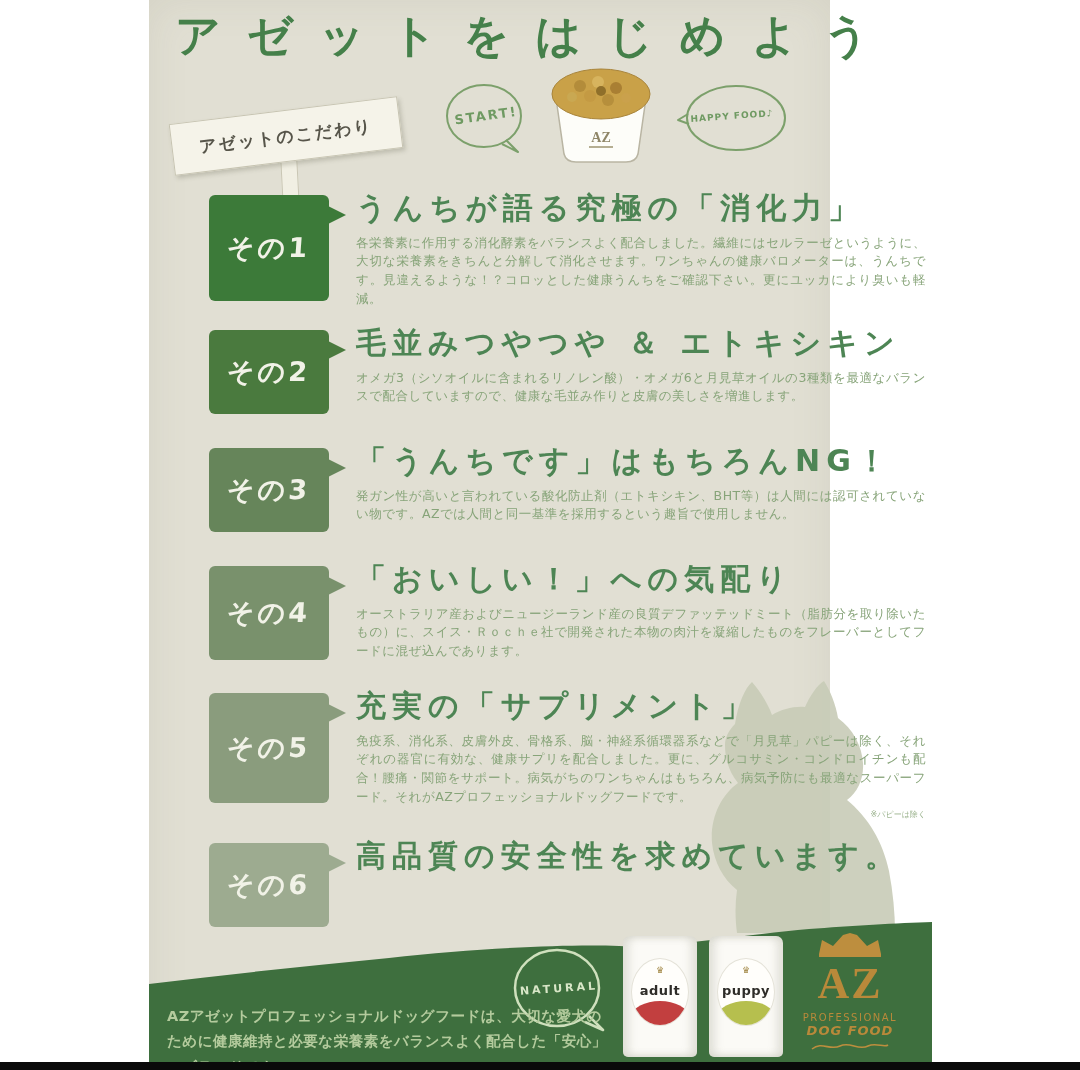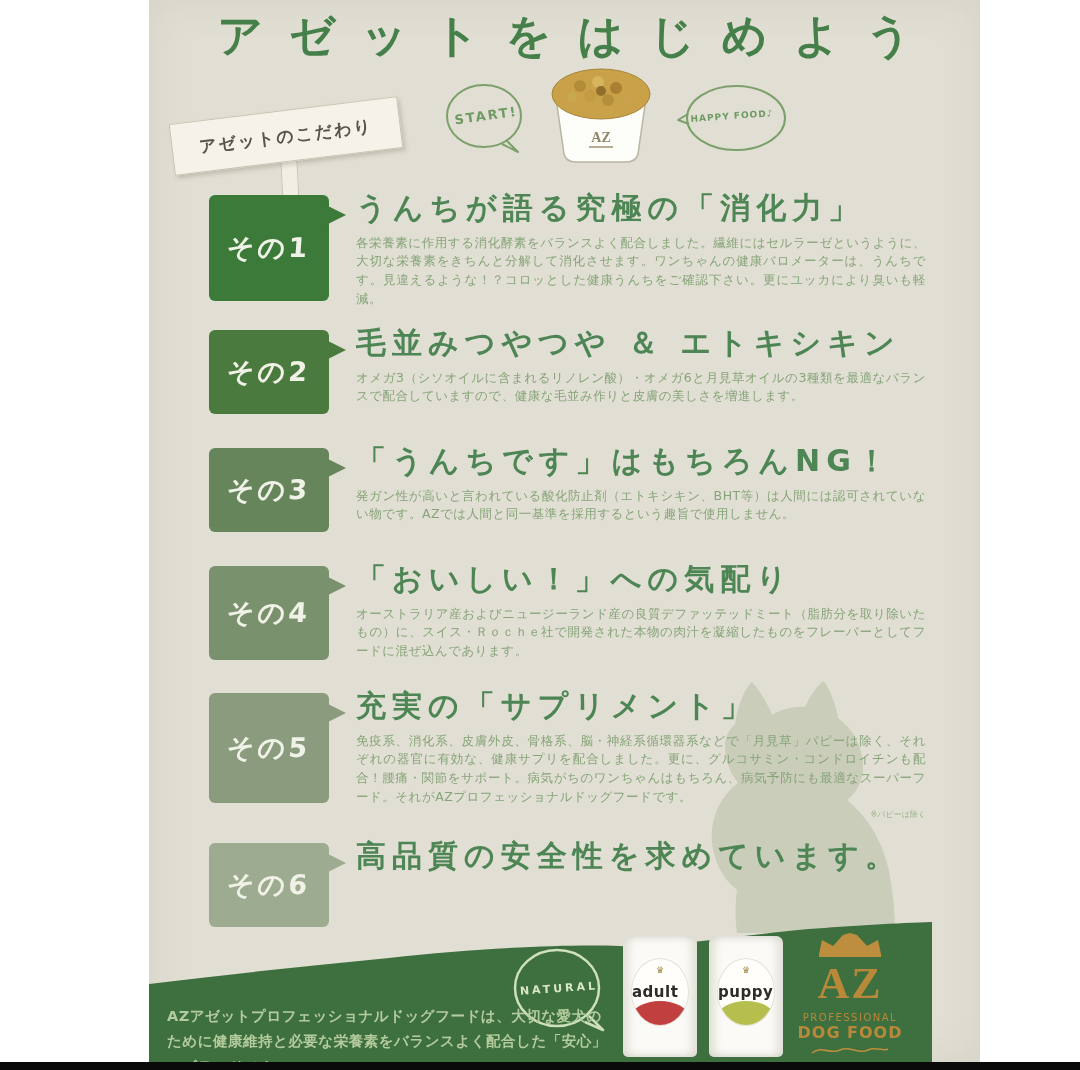--- a/index.html
+++ b/index.html
@@ -1,18 +1,18 @@
 <!DOCTYPE html>
 <html><head>
 <meta charset="utf-8">
 <style>
   html,body{margin:0;padding:0;background:#ffffff;}
   body{width:1080px;height:1070px;position:relative;overflow:hidden;
        font-family:"DejaVu Sans","Liberation Sans",sans-serif;}
-  .content{position:absolute;left:149px;top:0;width:831px;height:1063px;
+  .content{position:absolute;left:149px;top:0;width:681px;height:1063px;
            background:#e1dfd3;box-shadow:inset 0 0 40px rgba(120,120,100,.12);}
   .page-title{position:absolute;top:6px;left:0;right:0;text-align:center;
               font-size:45px;font-weight:bold;color:#45804a;
               letter-spacing:26px;text-indent:26px;white-space:nowrap;}
   
   .bubble{position:absolute;}
   .bubble svg{display:block;}
   .bubble-text{position:absolute;width:100%;text-align:center;color:#6f9a62;font-weight:bold;}
   .start-text{top:26px;font-size:13px;letter-spacing:2px;transform:rotate(-8deg);}
   .happy-text{top:29px;font-size:9px;letter-spacing:1px;transform:rotate(-4deg);}
@@ -48,29 +48,29 @@
                 letter-spacing:3px;color:#d9e7c8;font-weight:bold;transform:rotate(-4deg);}
   .footer-desc{left:18px;top:84px;width:450px;font-size:14.5px;line-height:1.75;
                color:#b4cb9d;font-weight:bold;letter-spacing:.5px;}
   .pouch{top:16px;width:74px;height:121px;background:#fbfaf6;border-radius:7px 7px 5px 5px;
          box-shadow:inset -6px 0 8px rgba(150,150,130,.25),inset 6px 0 8px rgba(150,150,130,.25);
          display:flex;align-items:flex-start;justify-content:center;}
   .pouch-adult{left:474px;} .pouch-puppy{left:560px;}
   .pouch-label{position:relative;margin-top:22px;width:56px;height:66px;border-radius:50%;
                background:#fffefb;overflow:hidden;border:1px solid #e4e2d8;}
   .pouch-crown{position:absolute;top:6px;width:100%;text-align:center;font-size:9px;color:#a08440;}
-  .pouch-name{position:absolute;top:24px;width:100%;font-size:15px;
+  .pouch-name{position:absolute;top:24px;width:100%;text-align:center;font-size:13px;
               font-weight:bold;color:#2e2c28;letter-spacing:.5px;}
   .pouch-color{position:absolute;bottom:0;left:0;right:0;height:36%;
                border-radius:55% 55% 0 0 / 70% 70% 0 0;}
   .az-logo{left:645px;top:12px;width:112px;height:126px;text-align:center;color:#b9893a;}
   .az-brand{font-family:"Liberation Serif","DejaVu Serif",serif;font-weight:bold;
             font-size:44px;line-height:1.0;letter-spacing:2px;}
   .az-line1{font-size:10px;letter-spacing:1.5px;margin-top:6px;}
-  .az-line2{font-size:16px;font-weight:bold;letter-spacing:1px;}
+  .az-line2{font-size:13px;font-weight:bold;letter-spacing:1px;font-style:italic;}
   .bottom-bar{position:absolute;left:0;top:1062px;width:1080px;height:8px;background:#0a0a0a;z-index:6;}
 </style>
 </head>
 <body>
 
 <div class="content">
 
   <div class="page-title">アゼットをはじめよう</div>
 
   <div class="bubble" style="left:295px;top:82px;width:84px;height:74px">

